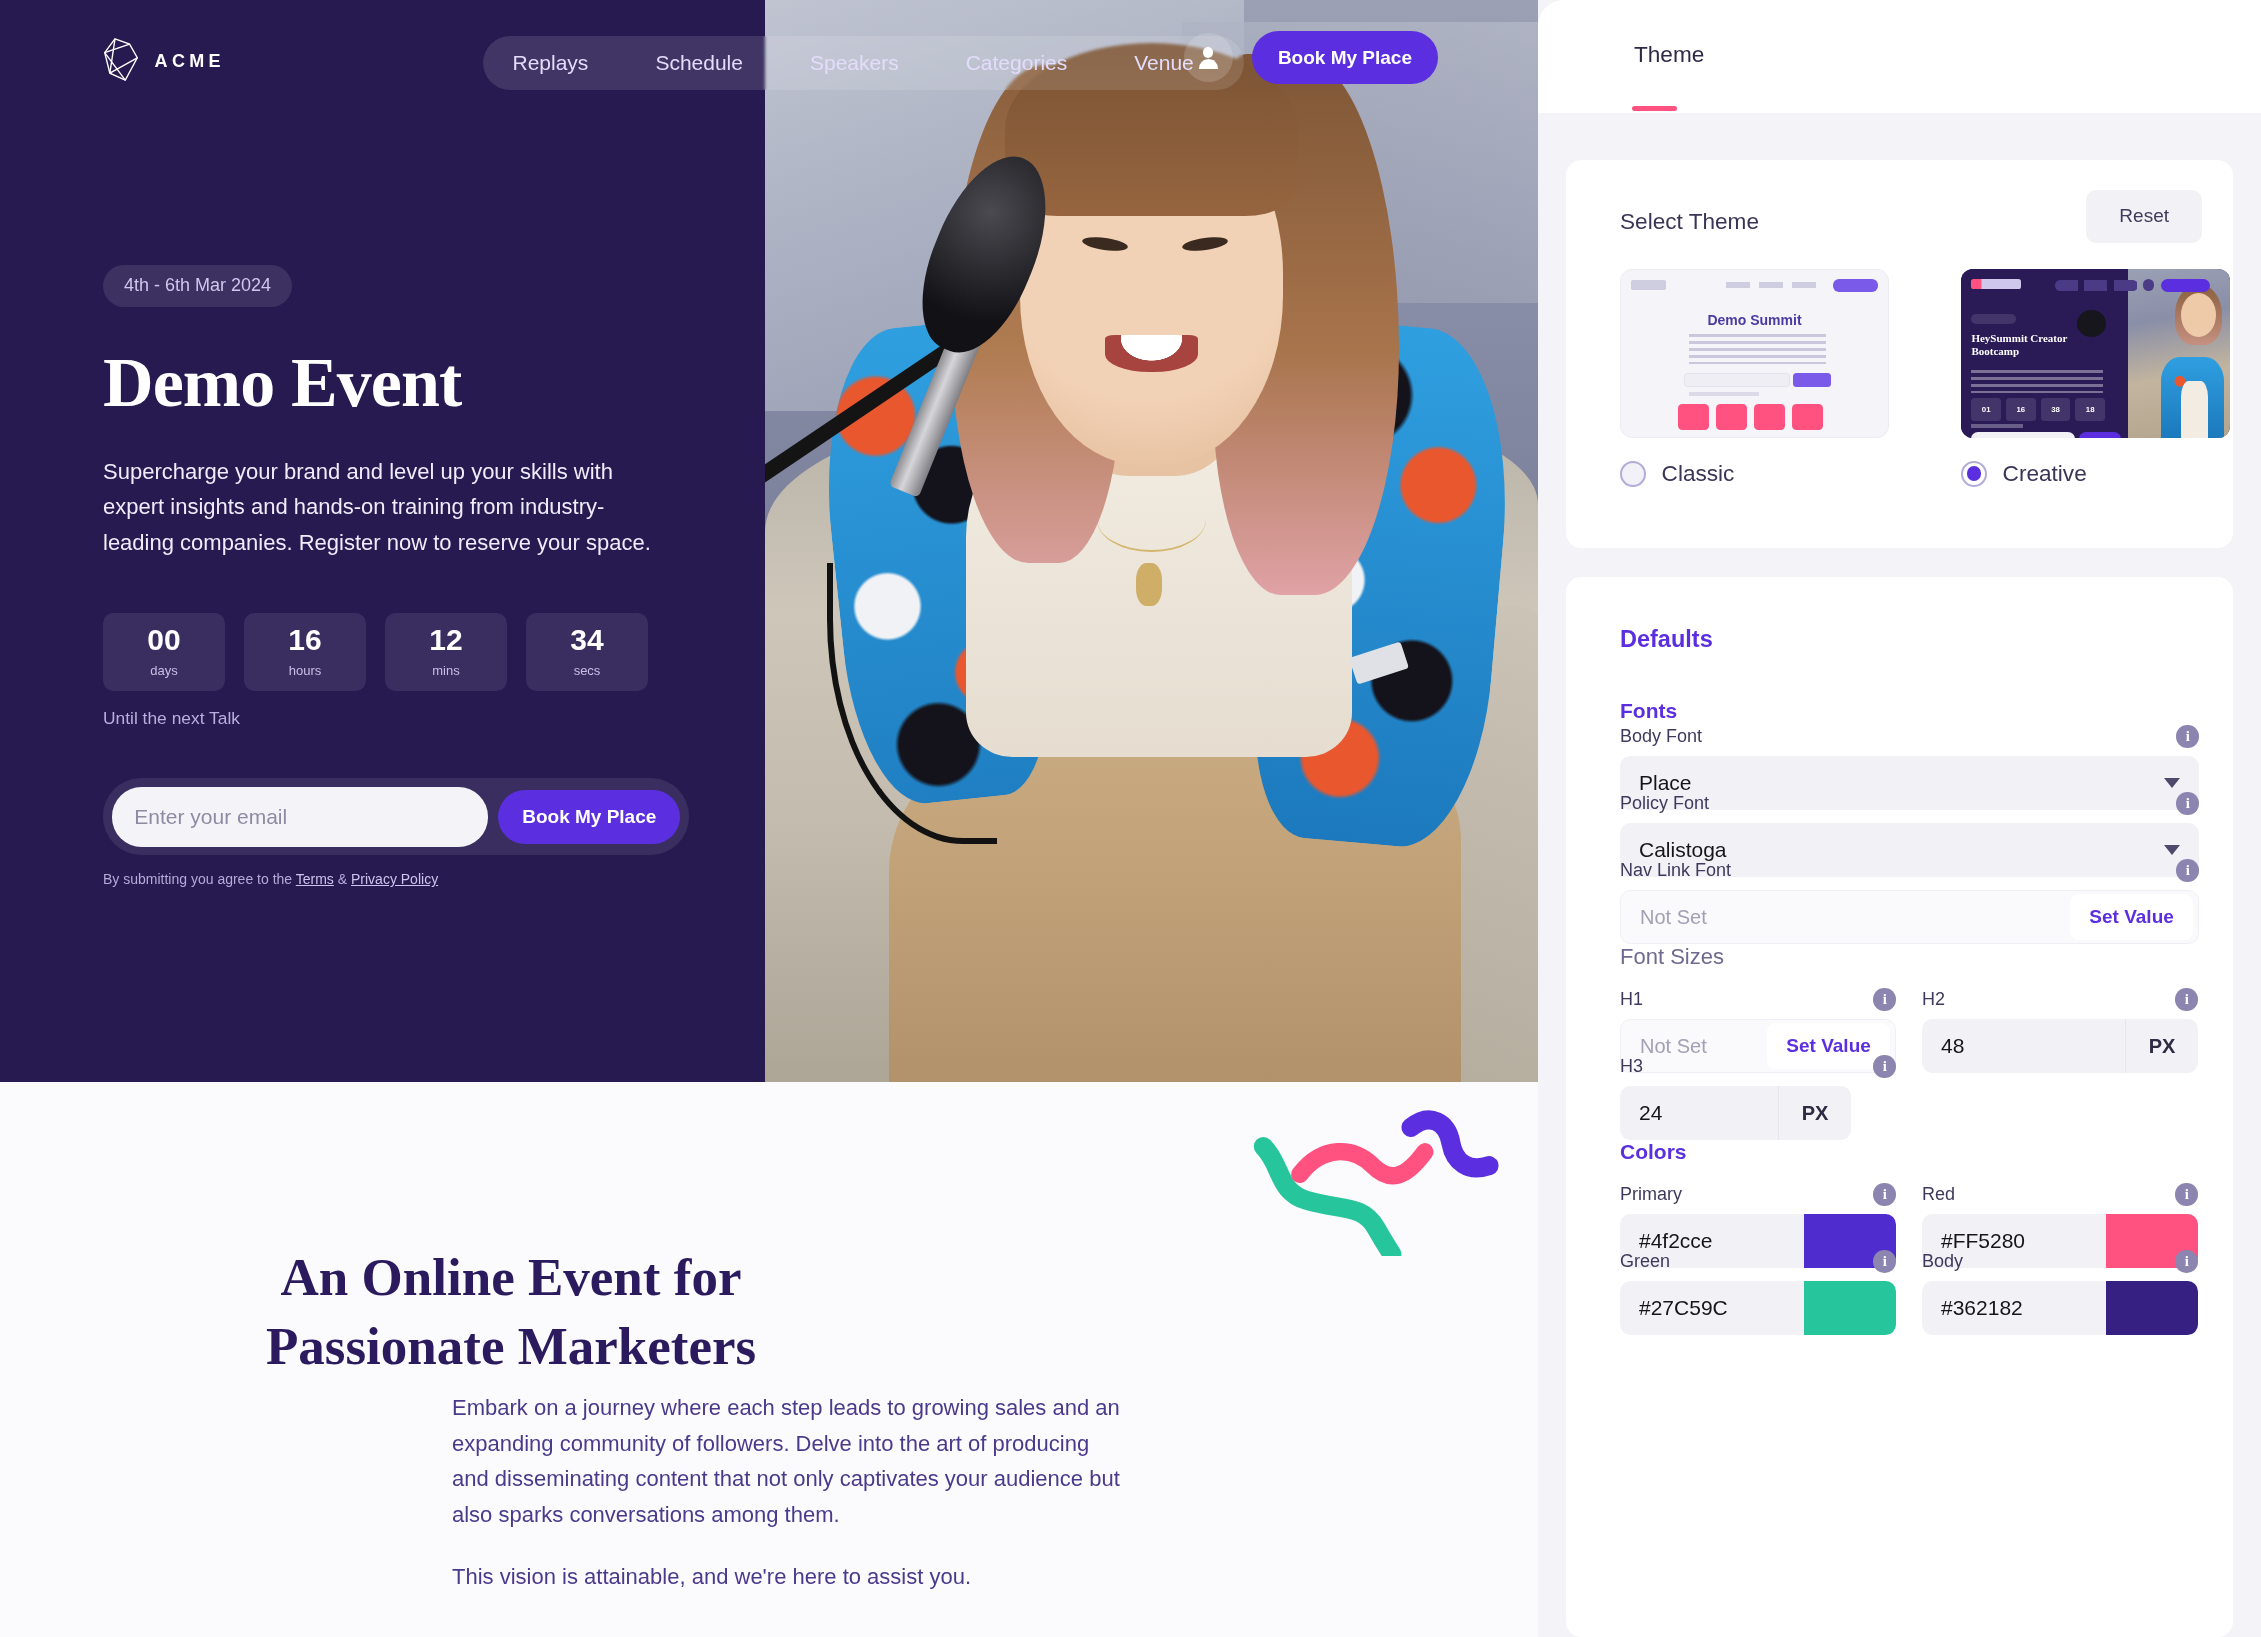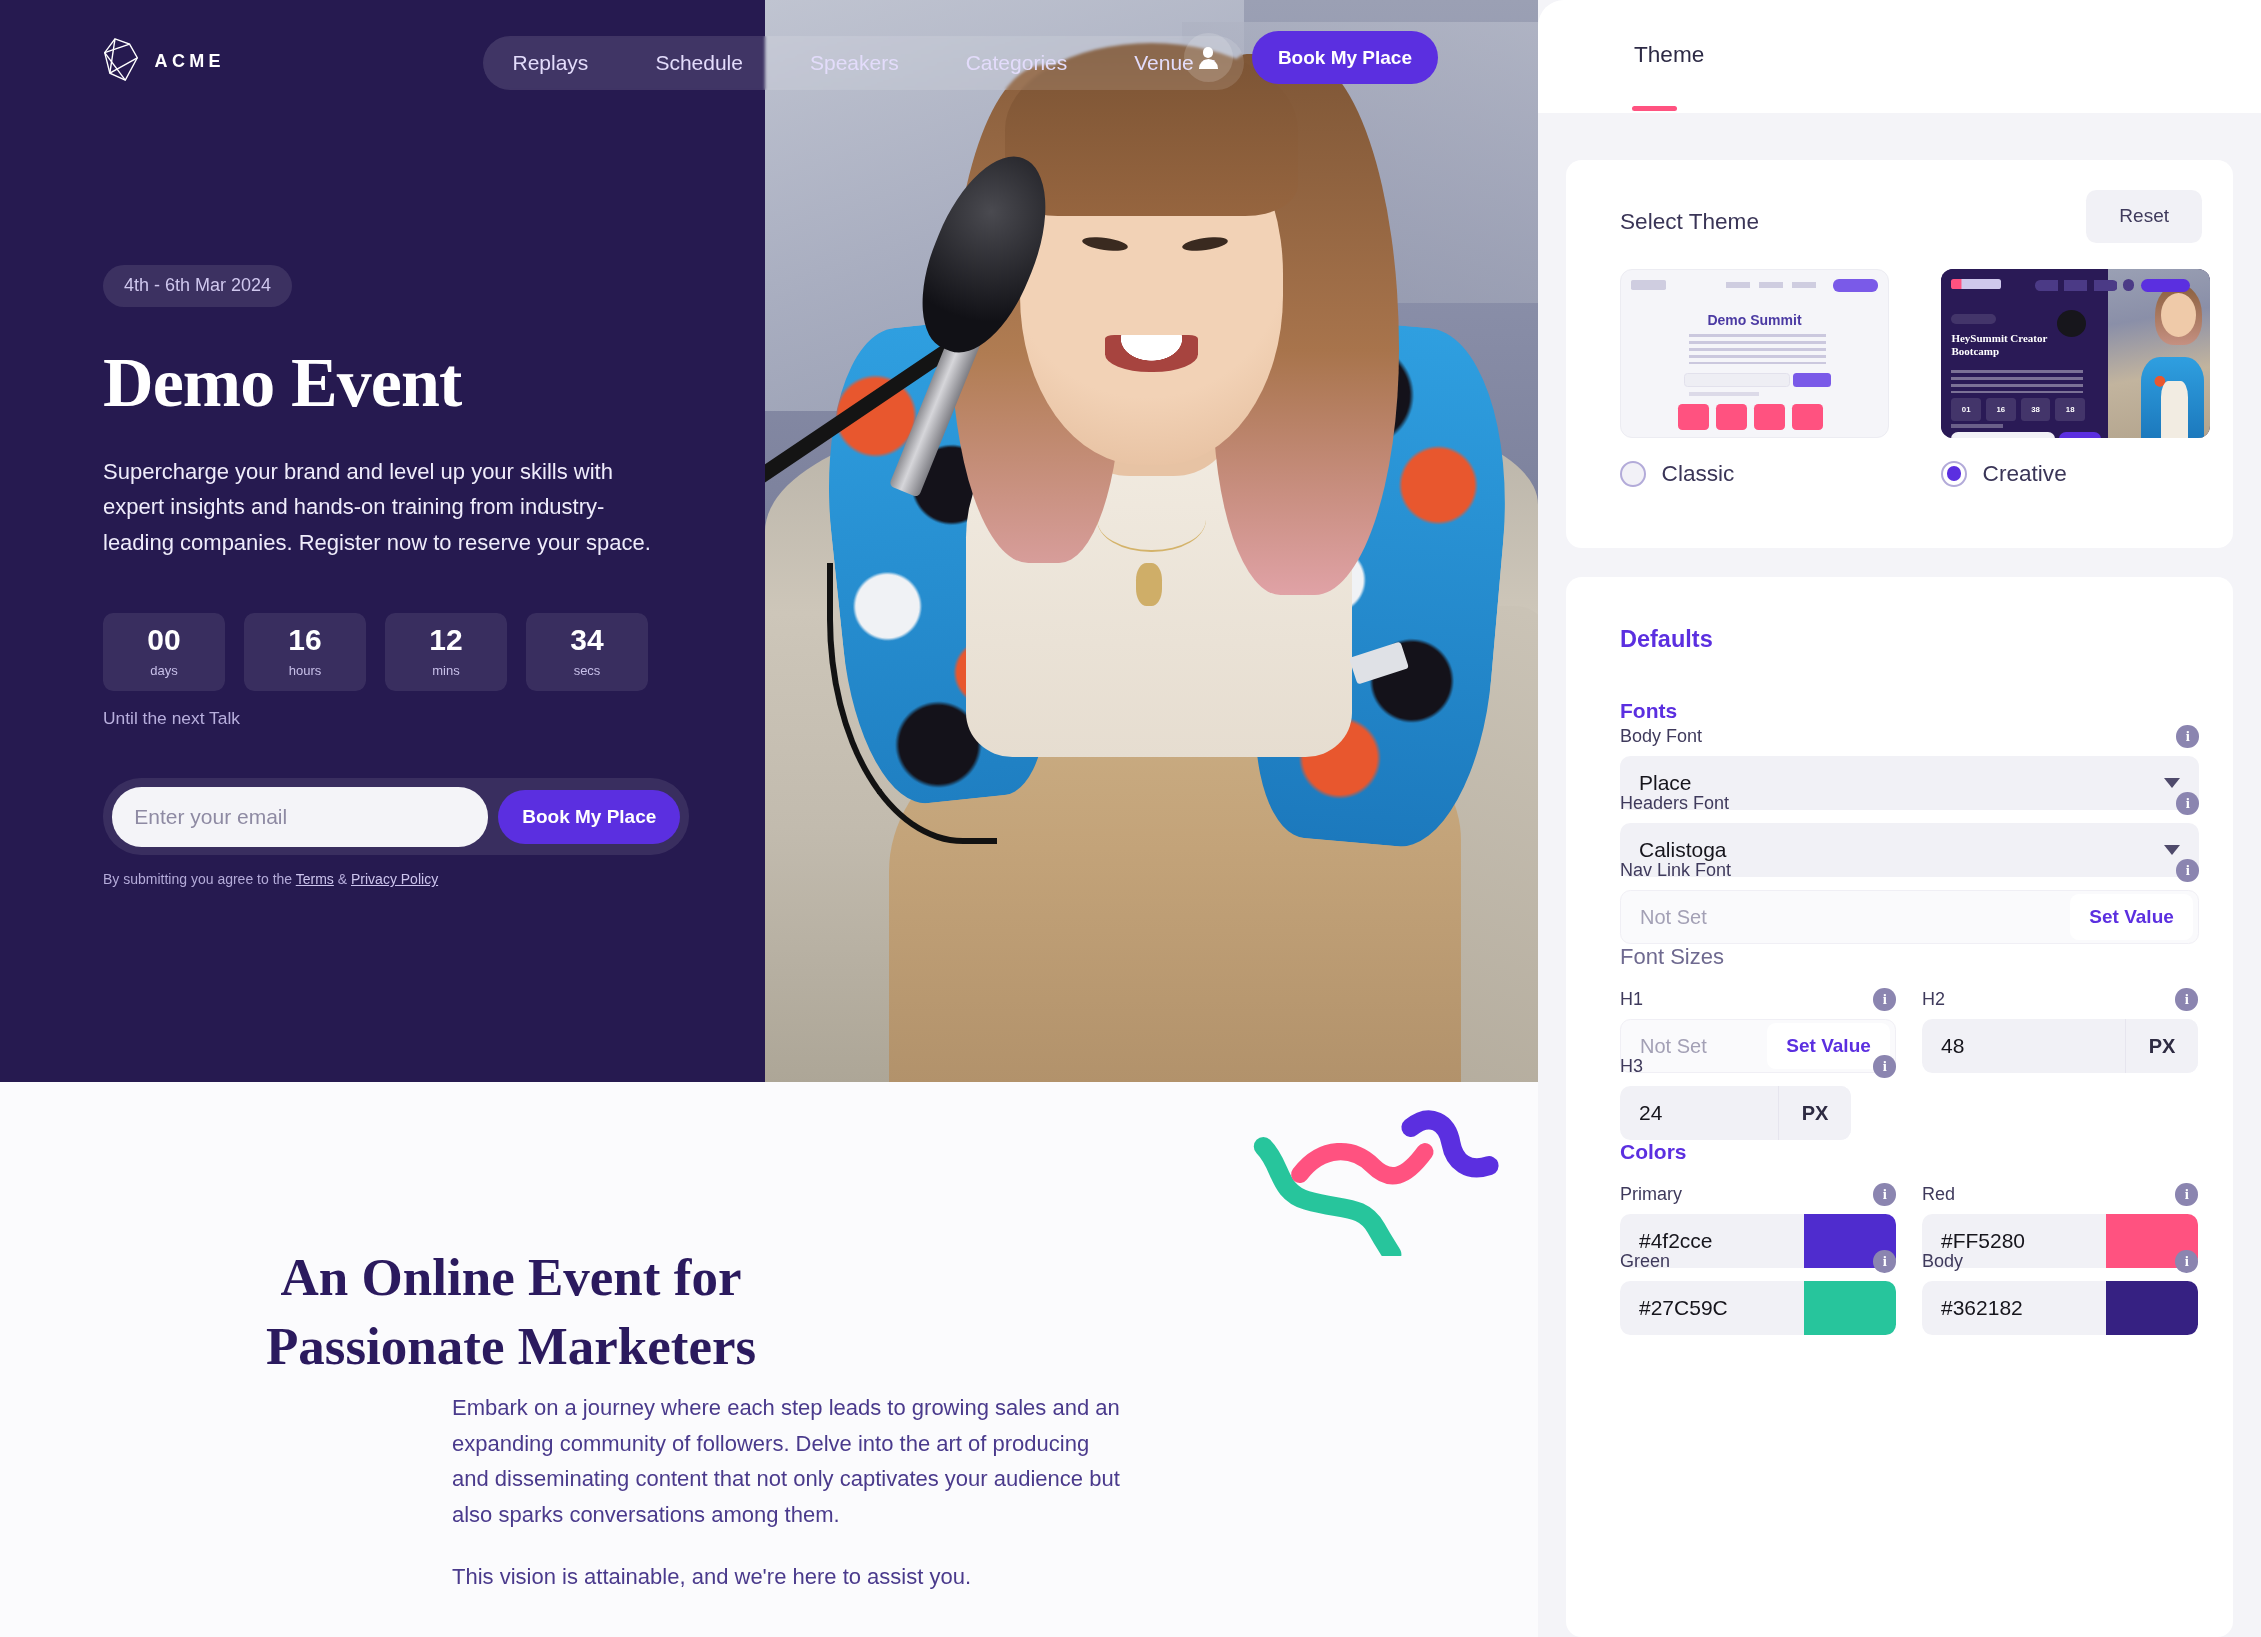--- a/index.html
+++ b/index.html
@@ -152,21 +152,21 @@
   .tab { position:absolute; left:96px; top:42px; font-size:22.6px; color:#2d2a45; cursor:pointer; }
   .tab-underline { position:absolute; left:94px; top:106px; width:45px; height:5.2px; background:#ff5280; border-radius:2.6px; }
 
   .card { position:absolute; left:28px; width:667px; background:#fff; border-radius:15.6px; }
   .card-theme { top:160px; height:388px; }
   .card-defaults { top:577px; height:1060px; }
   .sel-theme-label { font-size:22.6px; color:#3a3557; }
   .btn-reset { position:absolute; right:31px; top:29.5px; background:#f1f1f6; border:none; border-radius:10.4px;
     padding: 15.6px 33px; font-size:19px; color:#3f3a5c; cursor:pointer; font-family:"Liberation Sans", sans-serif;}
 
-  .themes { position:absolute; left:54px; top:109px; display:flex; gap:52px; }
+  .themes { position:absolute; left:54px; top:109px; display:flex; gap:72px; }
   .theme-col { width:269px; }
   .thumb { width:269px; height:169px; border-radius:12px; overflow:hidden; position:relative; }
   .thumb.classic { background:#f5f5f9; border:0.9px solid #ececf2; }
   .thumb.creative { background:#2a1a56; }
   .tc-nav { position:absolute; left:8.7px; top:8.7px; right:8.7px; height:14px; }
   .tc-logo { position:absolute; left:1.7px; top:1.7px; width:35px; height:9.6px; background:#cfcde0; border-radius:1.7px;}
   .tc-links { position:absolute; left:96px; top:3.5px; width:96px; height:6px;
     background: repeating-linear-gradient(90deg,#cfcde0 0 24px, transparent 24px 33px); }
   .tc-btn { position:absolute; right:1.7px; top:0; width:45px; height:13px; background:#7a5ae8; border-radius:6px;}
   .tc-title { position:absolute; left:0; right:0; top:42px; text-align:center; color:#4b3aa3; font-size:14px; font-weight:700;}
@@ -454,21 +454,21 @@
       <div class="lbl-row" style="left:54px;top:148px;width:579px;">
         <span class="field-label">Body Font</span>
         <span class="info-icon">i</span>
       </div>
       <div class="select" style="left:54px;top:179px;width:579px;">
         <span class="select-val">Place</span>
         <span class="select-caret"></span>
       </div>
 
       <div class="lbl-row" style="left:54px;top:215px;width:579px;">
-        <span class="field-label">Headers Font</span>
+        <span class="field-label">Policy Font</span>
         <span class="info-icon">i</span>
       </div>
       <div class="select" style="left:54px;top:246px;width:579px;">
         <span class="select-val">Calistoga</span>
         <span class="select-caret"></span>
       </div>
 
       <div class="lbl-row" style="left:54px;top:282px;width:579px;">
         <span class="field-label">Nav Link Font</span>
         <span class="info-icon">i</span>

